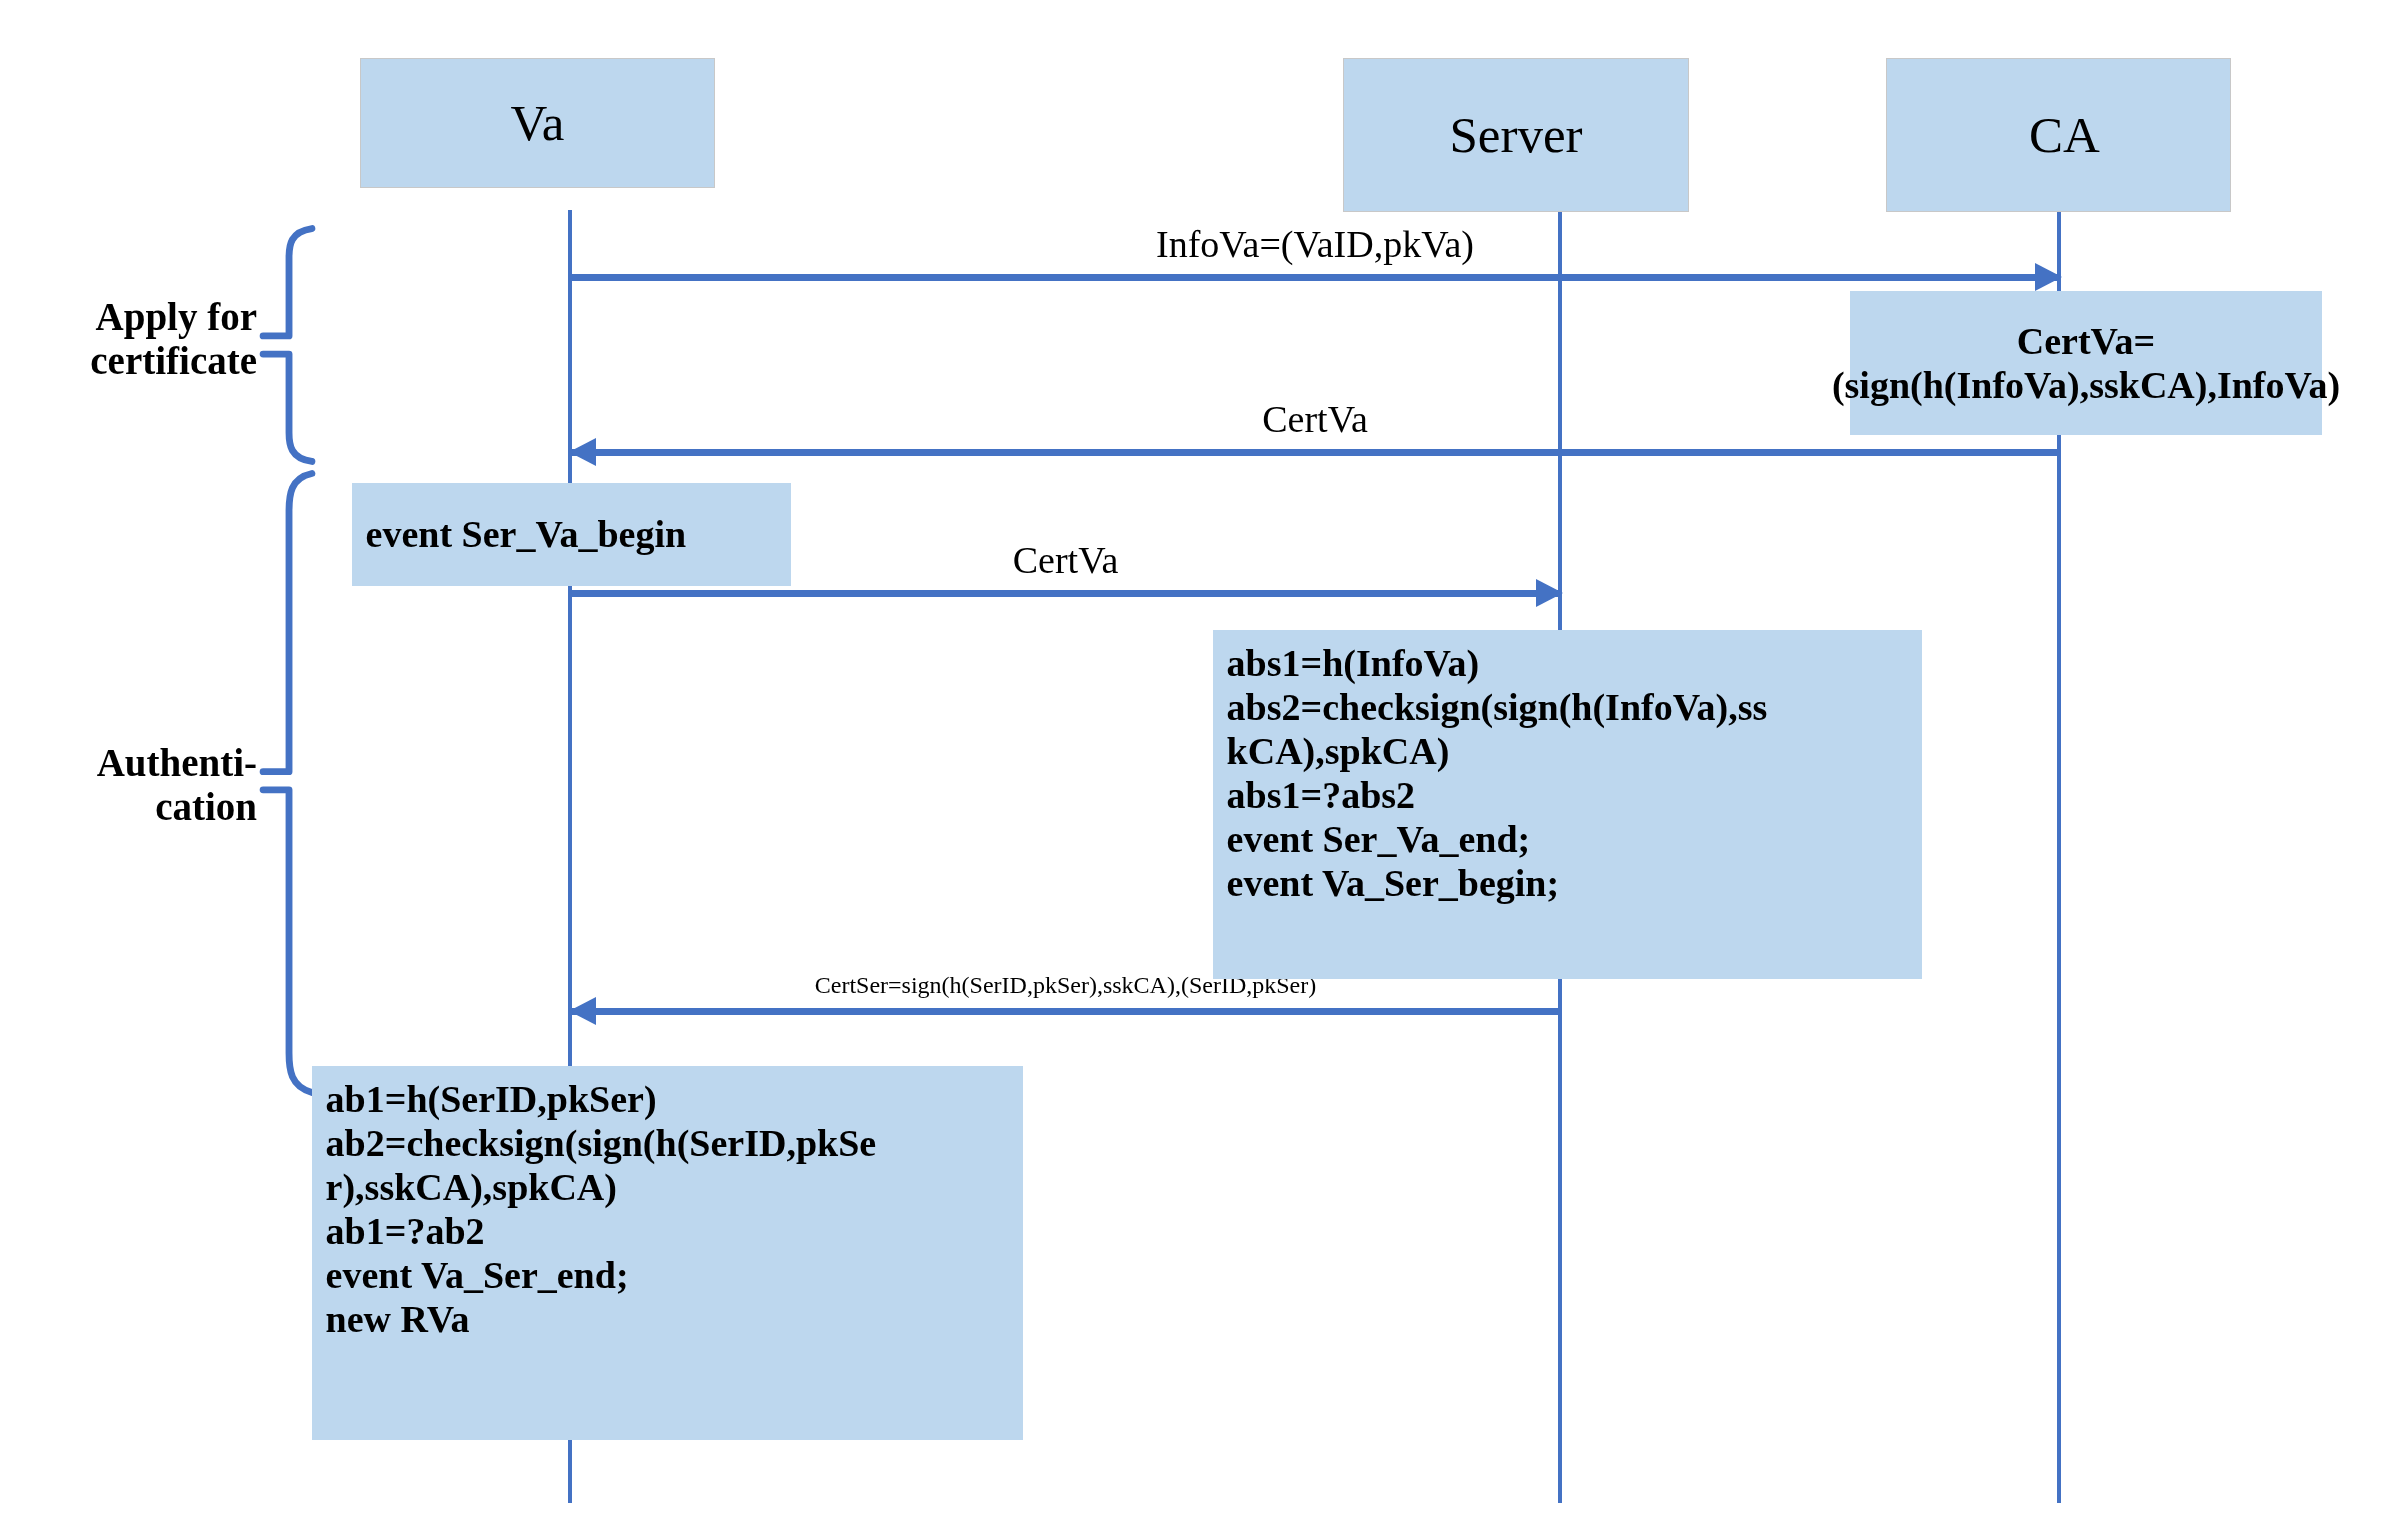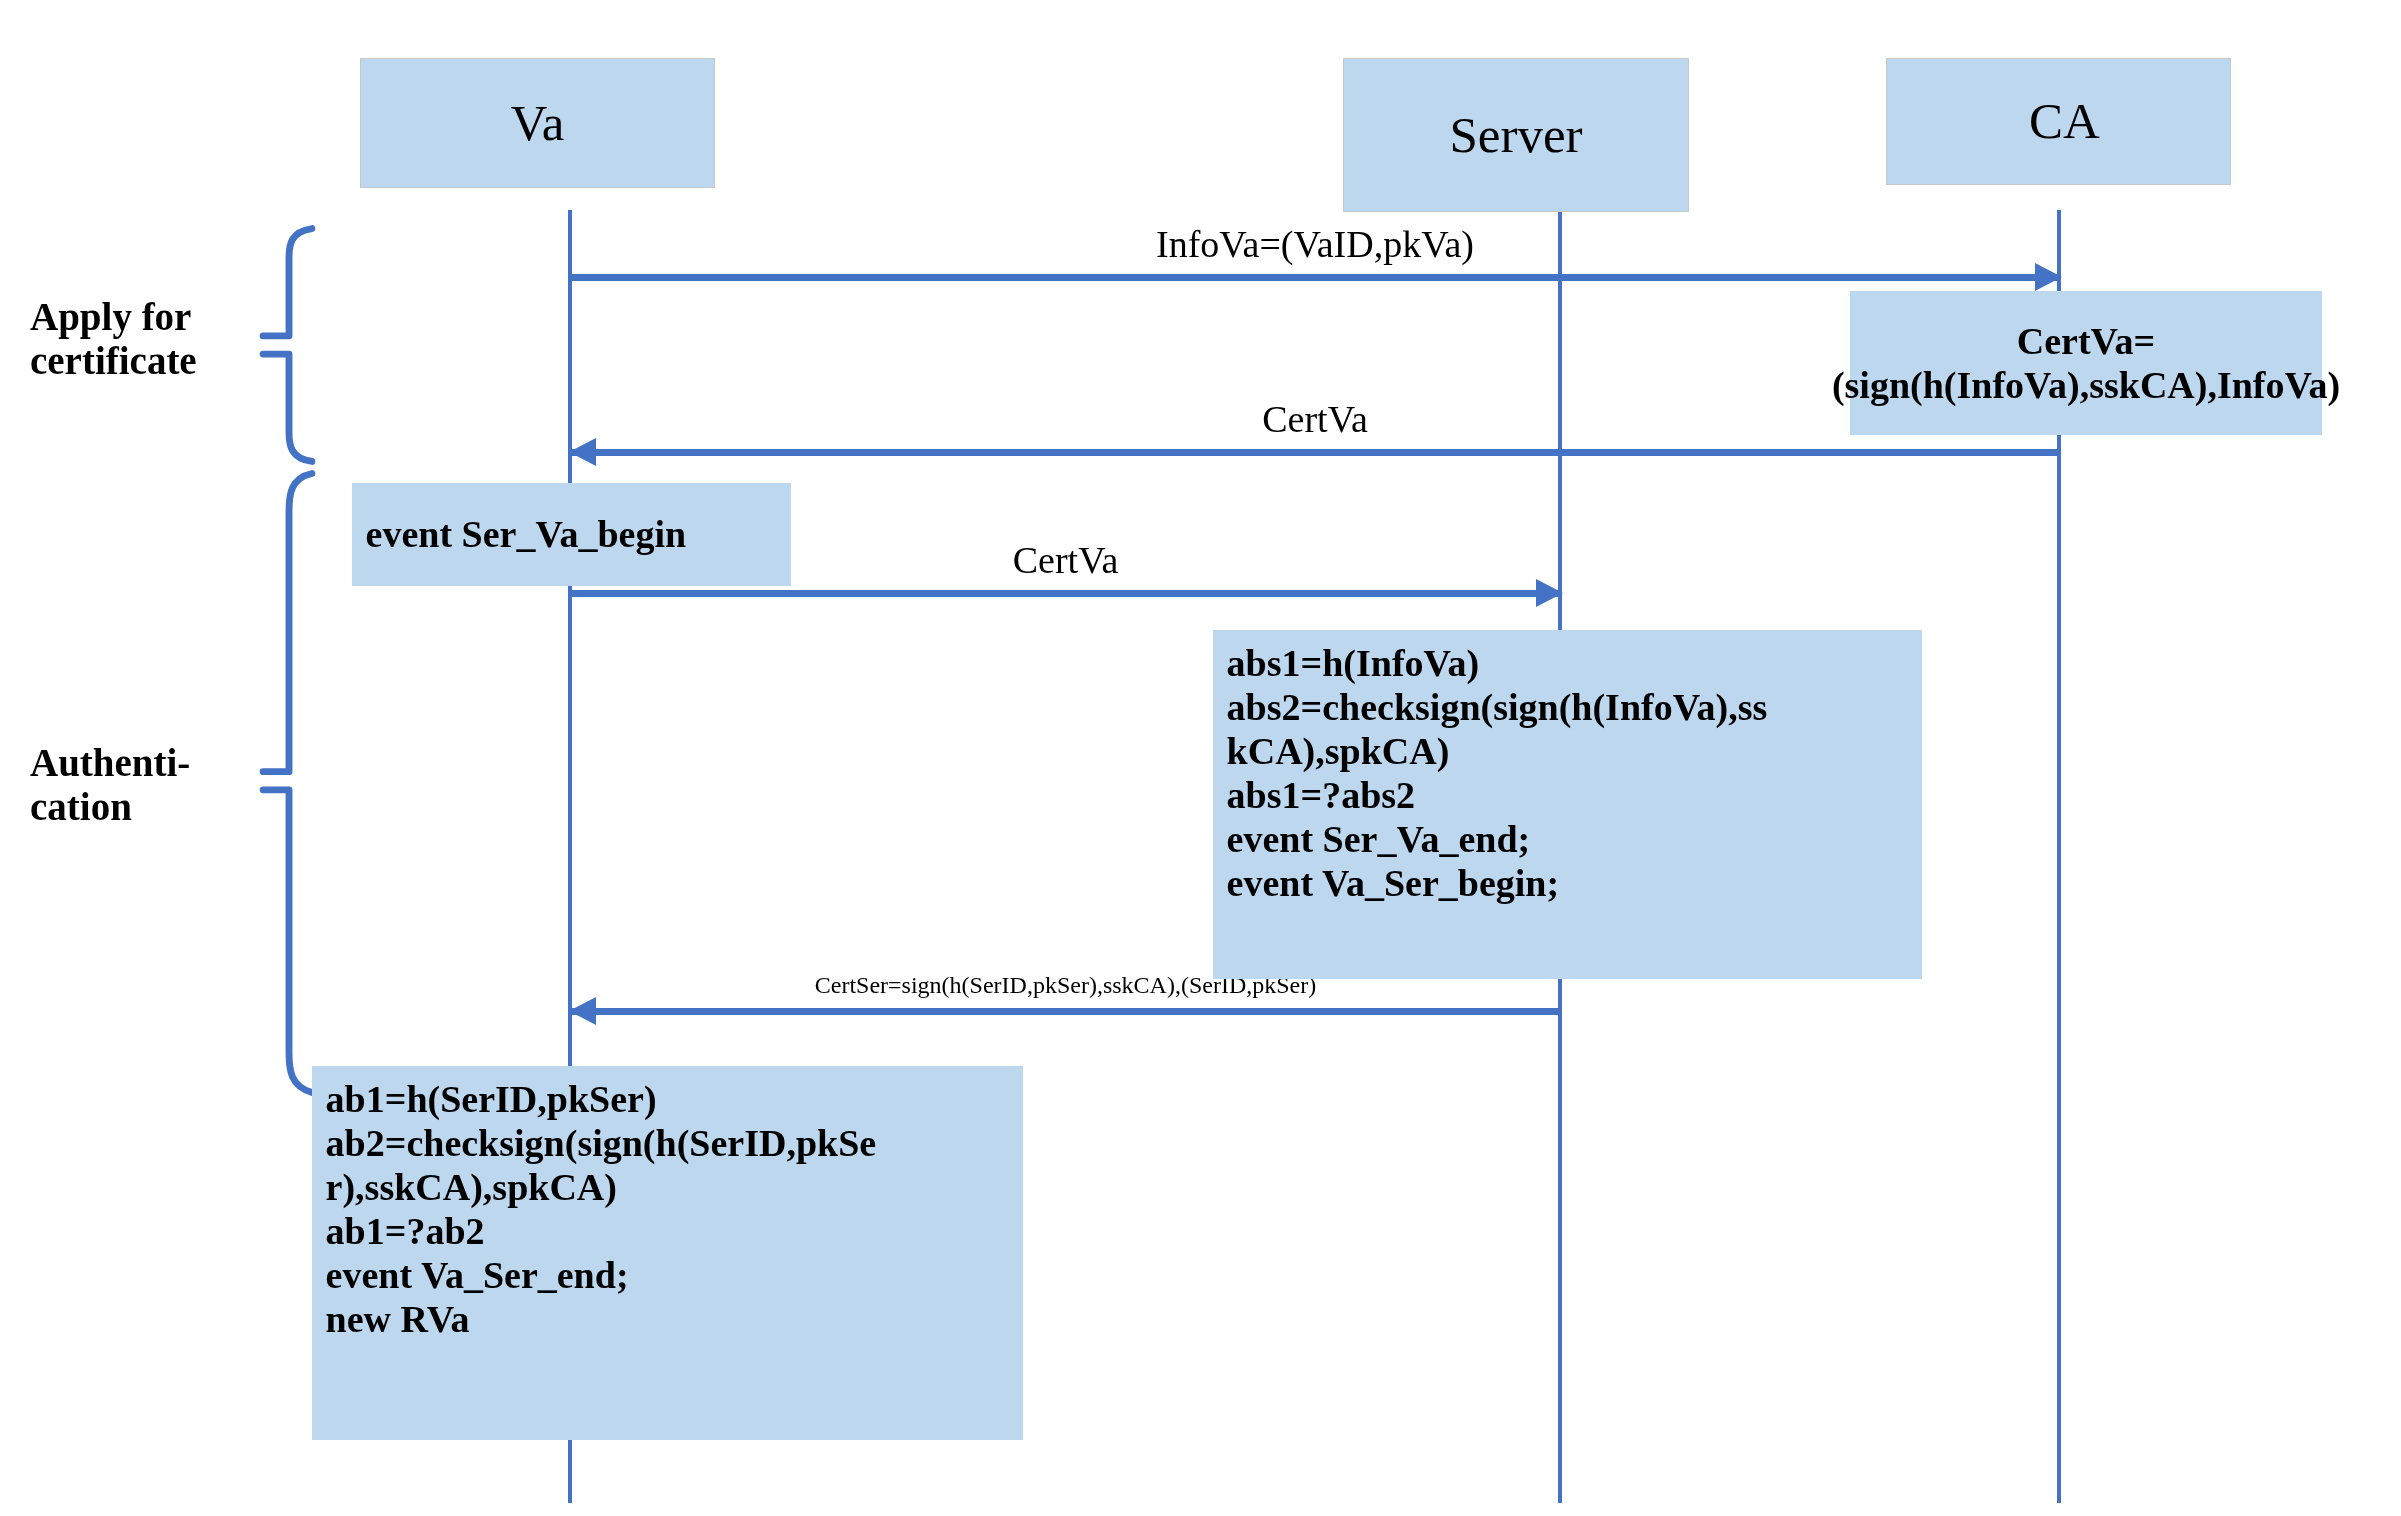--- a/index.html
+++ b/index.html
@@ -81,42 +81,42 @@
   .msg .msg-label.wide{ font-size:24px; }
   
   .bracket{ position:absolute; }
   .phase-label{
     position:absolute;
     font-family:"Liberation Serif", serif;
     font-weight:bold;
     font-size:39px;
     line-height:1.14;
     color:#000000;
-    text-align:left;
+    text-align:right;
     white-space:pre-line;
   }
 </style>
 </head>
 <body>
 
 <div id="canvas">
 
   <div class="lifeline" style="left:568px;  top:210px; height:1293px;"></div>
   <div class="lifeline" style="left:1558px; top:210px; height:1293px;"></div>
   <div class="lifeline" style="left:2057px; top:210px; height:1293px;"></div>
 
   <div class="actor-box" style="left:360px; top:58px; width:355px; height:130px;">
     <span class="actor-label">Va</span>
   </div>
 
   <div class="actor-box" style="left:1343px; top:58px; width:346px; height:154px;">
     <span class="actor-label">Server</span>
   </div>
 
-  <div class="actor-box" style="left:1886px; top:58px; width:345px; height:127px;padding-left:12px;">
+  <div class="actor-box" style="left:1886px; top:58px; width:345px; height:154px;padding-left:12px;">
     <span class="actor-label">CA</span>
   </div>
 
   <svg class="bracket" style="left:257px; top:224px; width:61px; height:242px;" viewBox="0 0 80 320" preserveAspectRatio="none" xmlns="http://www.w3.org/2000/svg">
     <path d="M 72 6 C 44 10 42 28 42 44 L 42 148 M 42 148 L 8 148 M 42 172 L 8 172 M 42 172 L 42 276 C 42 292 44 310 72 314" fill="none" stroke="#4472c4" stroke-width="9" stroke-linecap="round" stroke-linejoin="round"></path>
   </svg>
   <div class="phase-label" style="left:30px; top:295px; width:227px;">Apply for
 certificate</div>
 
   <svg class="bracket" style="left:257px; top:469px; width:61px; height:628px;" viewBox="0 0 80 830" preserveAspectRatio="none" xmlns="http://www.w3.org/2000/svg">

